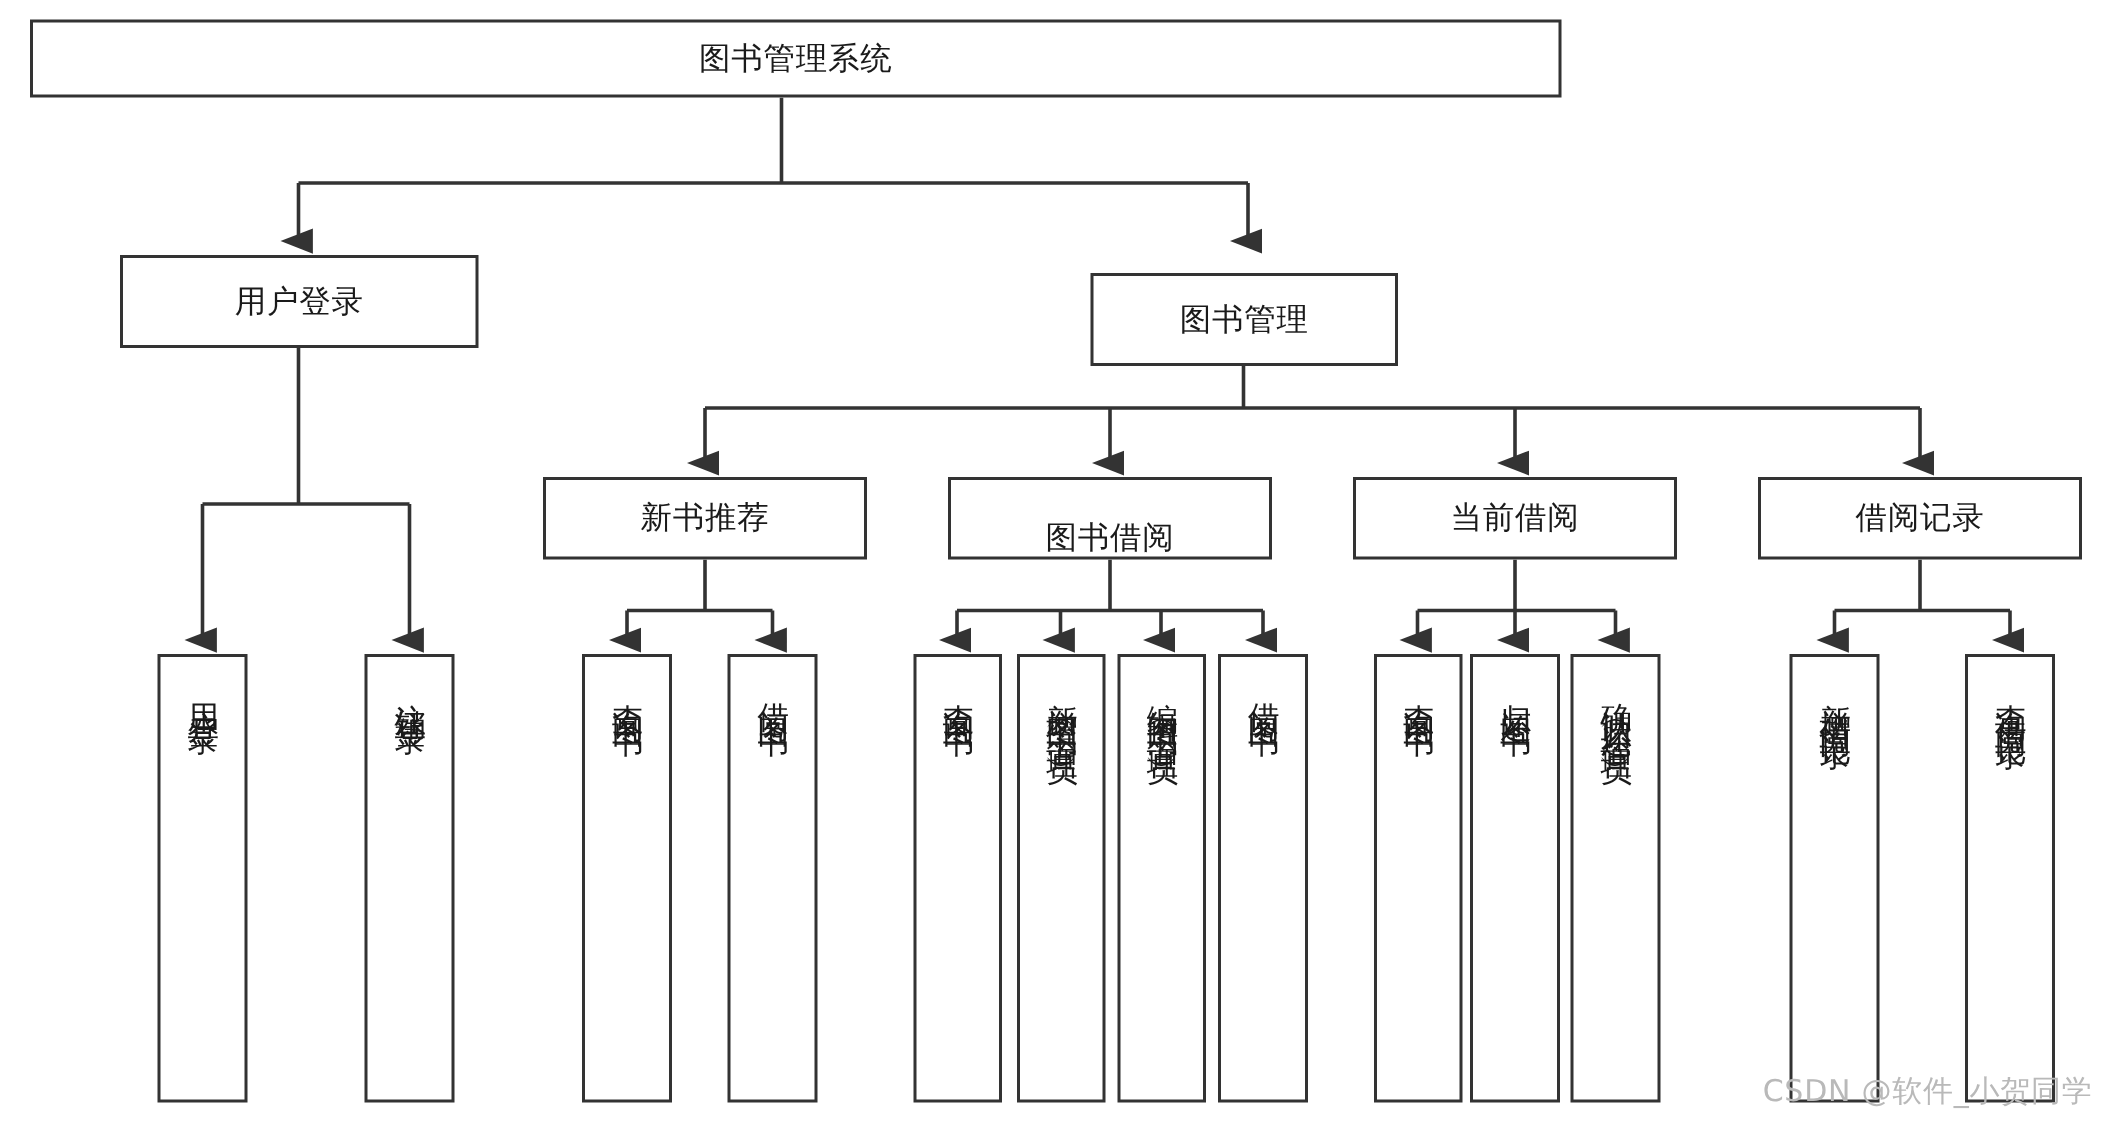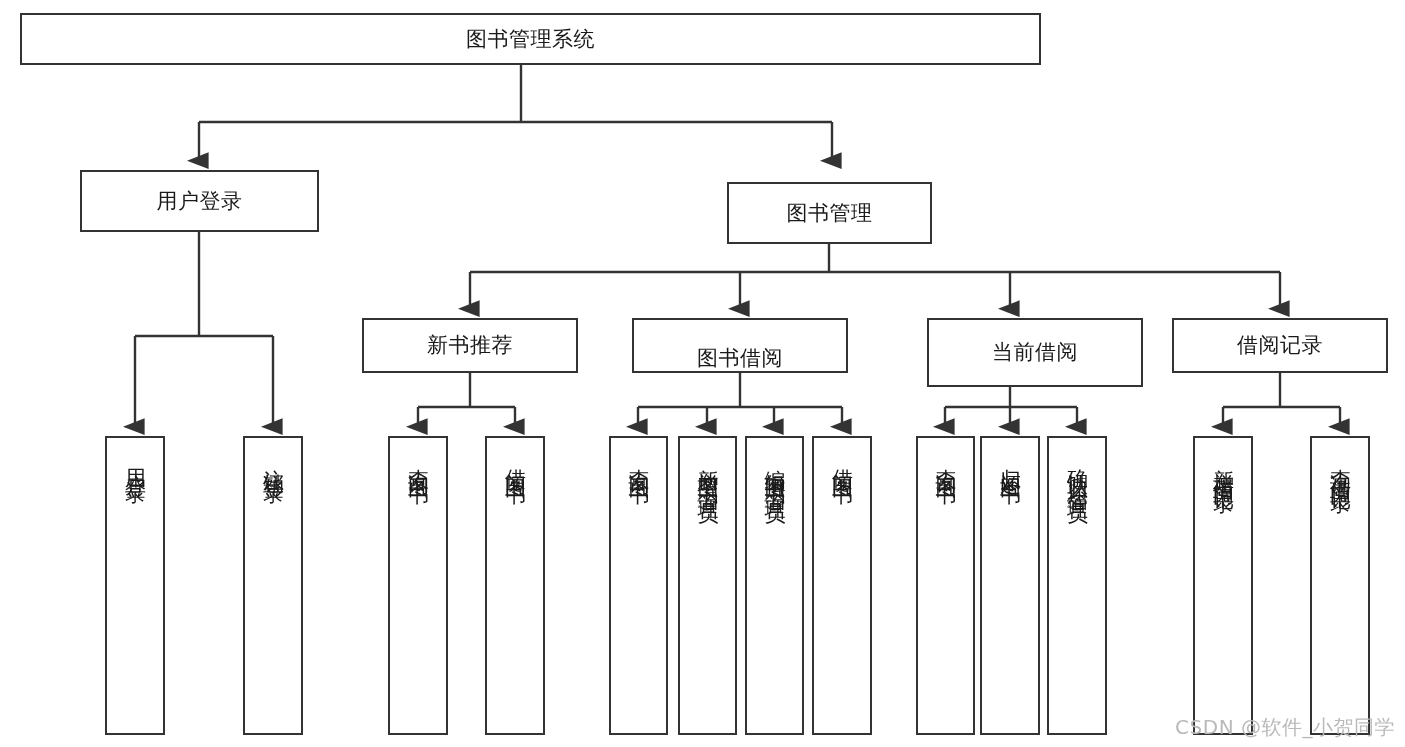--- a/index.html
+++ b/index.html
@@ -136,21 +136,21 @@
   </div>
 
   <div class="node" style="left:362px; top:318px; width:216px; height:55px;">
     <span class="node-label">新书推荐</span>
   </div>
 
   <div class="node" style="left:632px; top:318px; width:216px; height:55px;align-items:flex-end;">
     <span class="node-label">图书借阅</span>
   </div>
 
-  <div class="node" style="left:902px; top:318px; width:216px; height:69px;margin-left:25px;">
+  <div class="node" style="left:902px; top:318px; width:216px; height:55px;">
     <span class="node-label">当前借阅</span>
   </div>
 
   <div class="node" style="left:1172px; top:318px; width:216px; height:55px;justify-content:center;">
     <span class="node-label">借阅记录</span>
   </div>
 
   <div class="node vertical" style="left:105px; top:436px; width:60px; height:299px;">
     <span class="node-label">用户登录</span>
   </div>

